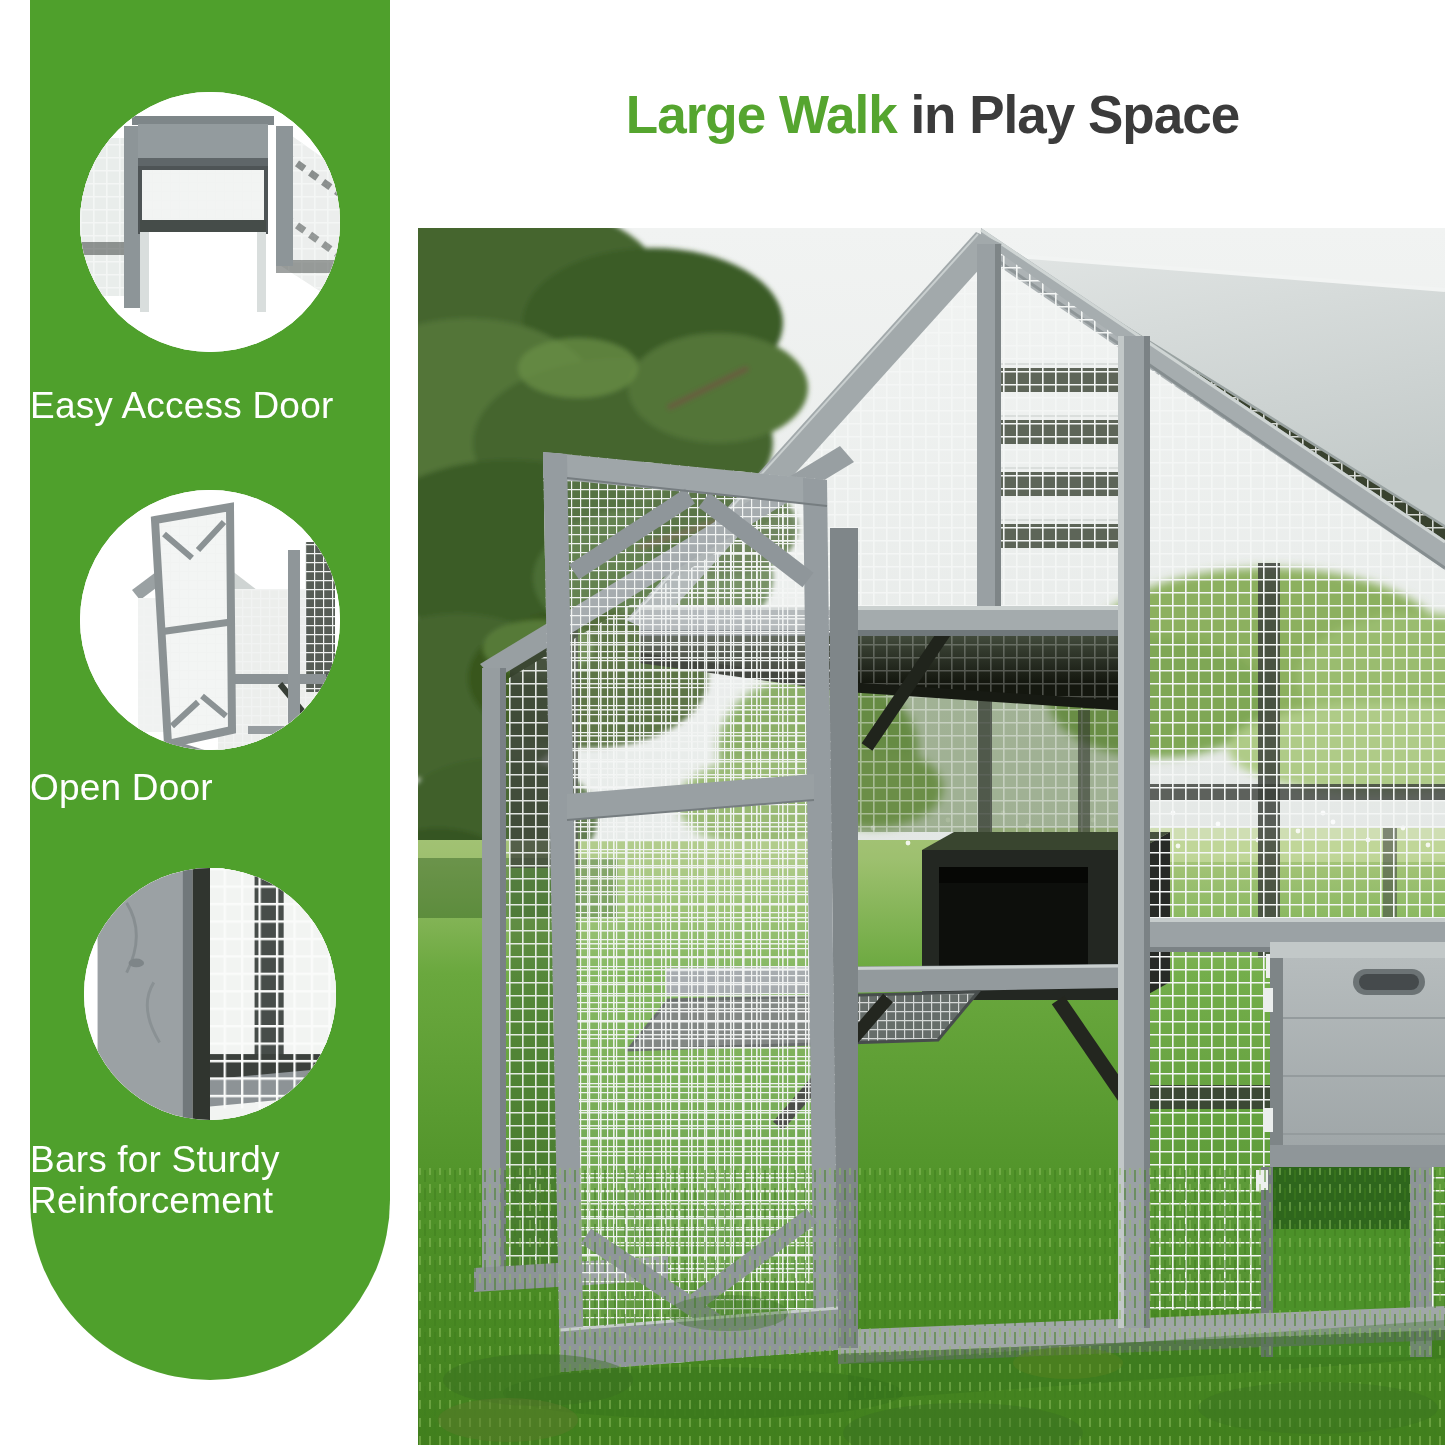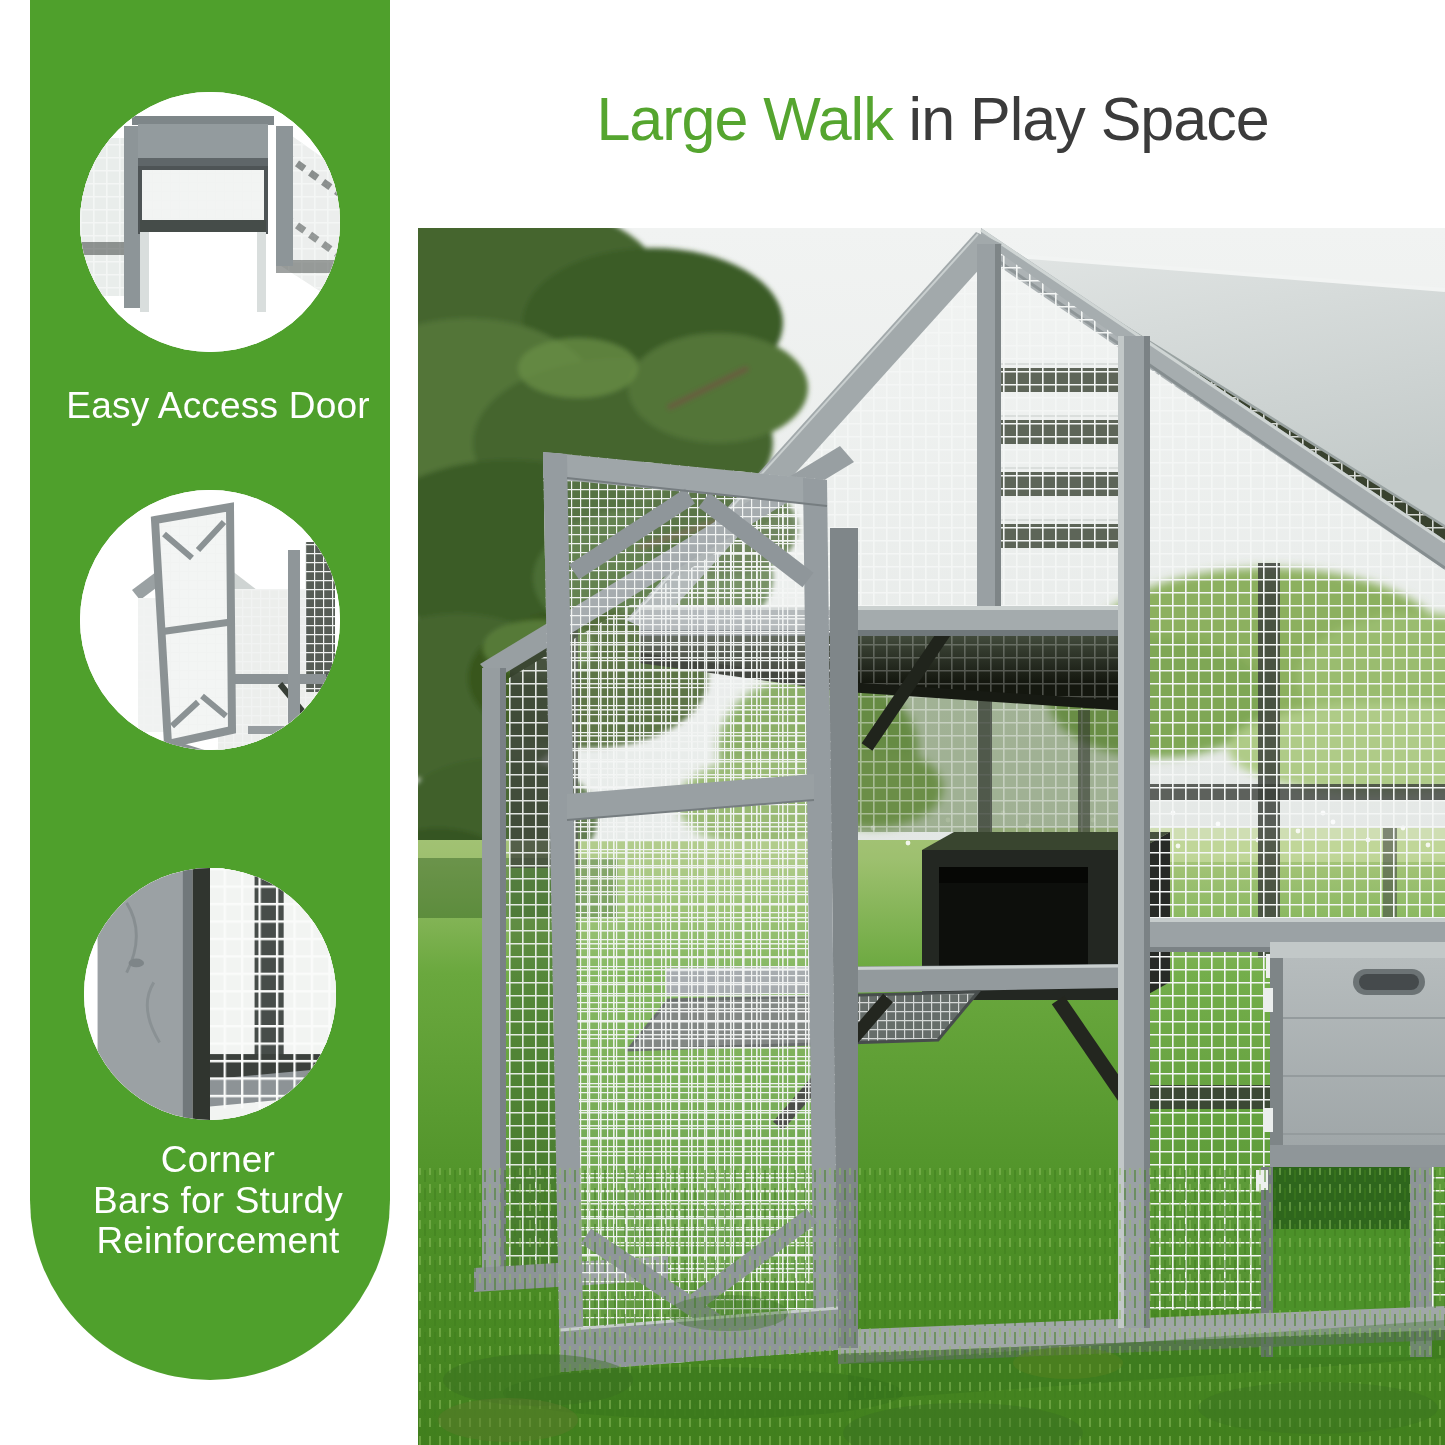--- a/index.html
+++ b/index.html
@@ -6,26 +6,26 @@
   body{width:1445px;height:1445px;position:relative;overflow:hidden;
        font-family:"Liberation Sans", sans-serif;}
   
   .banner{position:absolute;left:30px;top:0;width:360px;height:1380px;
           background:var(--banner-green,#4fa02c);
           border-radius:0 0 180px 180px;}
   .feature{position:absolute;left:0;width:100%;}
   .circle{position:absolute;left:50px;width:260px;height:260px;border-radius:50%;
           overflow:hidden;background:#ffffff;}
   .circle svg{display:block;width:100%;height:100%;}
-  .flabel{position:absolute;left:8px;width:100%;text-align:center;color:#ffffff;
+  .flabel{position:absolute;left:0;width:100%;color:#ffffff;
           font-size:37px;line-height:1.1;font-weight:400;letter-spacing:.2px;}
   .flabel span{display:block;}
   
   .title{position:absolute;left:420px;top:84px;width:1025px;text-align:center;
-         font-size:61px;font-weight:400;letter-spacing:-1px;white-space:nowrap;}
+         font-size:53px;font-weight:700;letter-spacing:-1px;white-space:nowrap;}
   .title .hl{color:var(--title-green,#55a52f);}
   .title .rest{color:var(--title-dark,#3b3b3b);}
   
   .photo{position:absolute;left:418px;top:228px;width:1027px;height:1217px;}
   .photo svg{display:block;width:100%;height:100%;}
   .defs{position:absolute;width:0;height:0;}
 </style>
 </head>
 <body>
 
@@ -135,20 +135,21 @@
         <polygon points="75,30 150,17 152,240 88,254" fill="url(#mesh9)"></polygon>
         <polygon points="75,30 150,17 152,240 88,254" fill="none" stroke="#8b9294" stroke-width="8"></polygon>
         <path d="M79 142 L151 132" stroke="#8b9294" stroke-width="7"></path>
         <path d="M84 44 L112 68 M144 32 L118 60" stroke="#8b9294" stroke-width="6"></path>
         <path d="M92 236 L118 212 M146 226 L122 206" stroke="#8b9294" stroke-width="6"></path>
 
         <polygon points="86,248 252,300 252,310 86,258" fill="#8b9294"></polygon>
       </svg>
     </div>
     <div class="flabel" style="top:768px">
+      <span>Open Door</span>
     </div>
   </div>
 
   <div class="feature">
     <div class="circle" style="top:868px;width:252px;height:252px;left:54px">
       <svg viewBox="0 0 260 260">
         <rect width="260" height="260" fill="#ffffff"></rect>
 
         <rect x="14" y="0" width="96" height="260" fill="#9ba1a4"></rect>
         <path d="M44 36 q20 32 0 72" stroke="#878e91" stroke-width="3" fill="none"></path>
@@ -158,21 +159,20 @@
         <rect x="112" y="0" width="18" height="260" fill="#30352f"></rect>
 
         <rect x="130" y="0" width="130" height="260" fill="#f2f4f2"></rect>
         <rect x="176" y="0" width="30" height="198" fill="#474d4a"></rect>
         <rect x="130" y="192" width="130" height="26" fill="#3b403c"></rect>
         <polygon points="130,218 260,206 260,234 130,246" fill="#8d9396"></polygon>
         <rect x="130" y="0" width="130" height="248" fill="url(#mesh18)"></rect>
       </svg>
     </div>
     <div class="flabel" style="top:1140px">
-      <span>Corner</span>
       <span>Bars for Sturdy</span>
       <span>Reinforcement</span>
     </div>
   </div>
 </div>
 
 <div class="title">
   <span class="hl">Large Walk</span><span class="rest"> in Play Space</span>
 </div>
 

